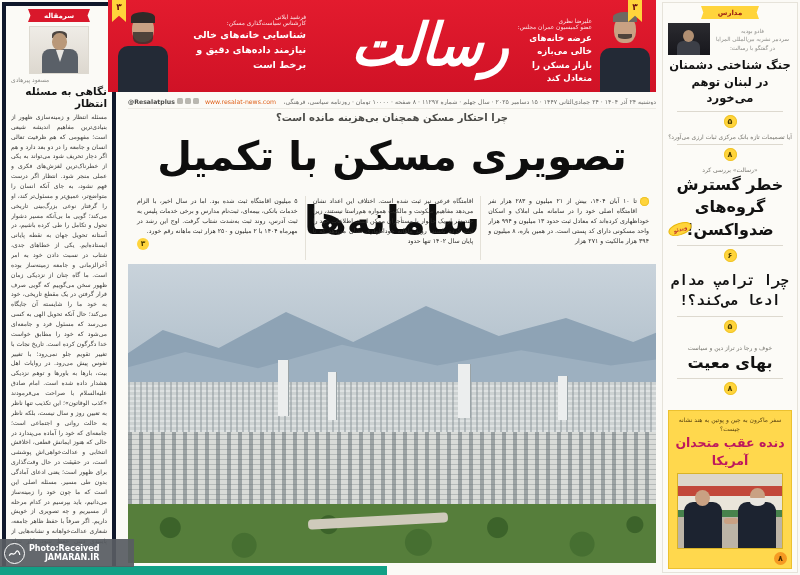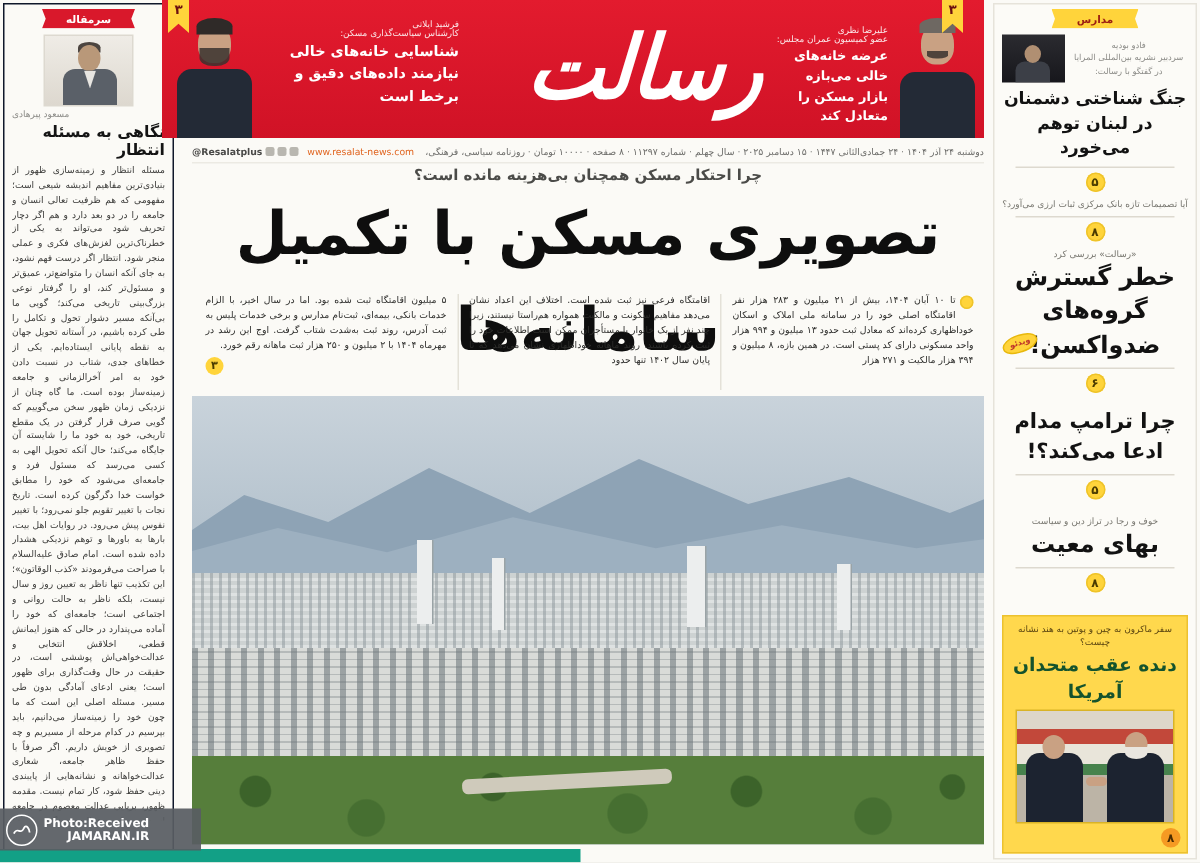--- a/index.html
+++ b/index.html
@@ -1,21 +1,21 @@
 <!DOCTYPE html>
 <html lang="fa"><head>
 <meta charset="utf-8">
 <style>
   html,body{margin:0;padding:0;background:#e9e7e2;}
   *{box-sizing:border-box;font-family:"DejaVu Sans",sans-serif;}
   .page{position:relative;width:800px;height:575px;margin:0 auto;background:#fbfaf6;overflow:hidden;}
 
   
   .editorial{position:absolute;left:2px;top:2px;width:114px;height:571px;background:#fbfaf6;
-             border:1px solid #0f172a;padding:3px 5px;direction:rtl;}
+             border:4px solid #0f172a;padding:3px 5px;direction:rtl;}
   .ed-tab{width:62px;height:13px;margin:0 auto;background:#d9182b;color:#fff;font-size:7px;
           font-weight:bold;display:flex;align-items:center;justify-content:center;
           clip-path:polygon(0 0,100% 0,96% 50%,100% 100%,0 100%,4% 50%);}
   .ed-photo{width:60px;height:48px;margin:4px auto 2px;background:linear-gradient(#efece6,#ddd8cf);
             position:relative;border:1px solid #ddd9d0;overflow:hidden;}
   .ed-photo .head{position:absolute;left:22px;top:6px;width:15px;height:17px;border-radius:50% 50% 45% 45%;background:#b99879;}
   .ed-photo .hair{position:absolute;left:22px;top:4px;width:15px;height:7px;border-radius:50% 50% 0 0;background:#4c4540;}
   .ed-photo .body{position:absolute;left:12px;top:22px;width:36px;height:26px;border-radius:8px 8px 0 0;background:#5a6068;}
   .ed-photo .shirt{position:absolute;left:26px;top:23px;width:8px;height:12px;background:#e8e6e2;clip-path:polygon(0 0,100% 0,50% 100%);}
   .ed-author{font-size:6px;color:#8a8a86;text-align:left;margin:1px 0 2px;}
@@ -98,32 +98,32 @@
   .hl-tab{width:58px;height:13px;margin:0 auto 4px;background:#ffd43b;color:#9b1d12;font-size:7px;font-weight:bold;
           display:flex;align-items:center;justify-content:center;
           clip-path:polygon(0 0,100% 0,96% 50%,100% 100%,0 100%,4% 50%);}
   .hl-item{text-align:center;}
   .hl-row{display:flex;gap:3px;align-items:flex-start;margin-bottom:2px;}
   .hl-photo{flex:0 0 auto;width:42px;height:32px;background:linear-gradient(#2b2b30,#17171c);position:relative;overflow:hidden;}
   .hl-photo .head{position:absolute;left:15px;top:7px;width:11px;height:12px;border-radius:50%;background:#b08f72;}
   .hl-photo .body{position:absolute;left:9px;top:18px;width:23px;height:14px;border-radius:6px 6px 0 0;background:#3c3f47;}
   .hl-byline{flex:1;font-size:5.6px;color:#8c8c88;line-height:1.5;text-align:center;padding-top:4px;}
   .hl-kicker{font-size:6px;color:#77766f;margin:2px 0 1px;}
-  .hl-head{font-weight:800;color:#121212;line-height:1.45;} .h-m{font-size:11.5px;} .h-l{font-size:16px;line-height:1.4;} .h-x{font-size:14px;}
+  .hl-head{font-weight:800;color:#121212;line-height:1.45;} .h-m{font-size:11.5px;} .h-l{font-size:16px;line-height:1.4;} .h-x{font-size:14px;font-family:Liberation Mono, monospace;}
   .hl-sep{width:86%;border-top:1px solid #ddd9cf;margin:4px auto 3px;}
   .pnum{width:13px;height:13px;border-radius:50%;background:#ffd43b;color:#4a3b00;font-size:8px;font-weight:bold;
         display:flex;align-items:center;justify-content:center;margin:0 auto 3px;box-shadow:0 0 0 1px #eec32a inset;}
   .vid-badge{position:absolute;left:0px;top:58%;transform:rotate(-18deg);background:#ffd43b;color:#c0392b;
              font-size:5.5px;font-weight:bold;padding:2px 4px;border-radius:50% 45% 50% 45%;border:1px solid #e8b80c;z-index:3;}
   .rel{position:relative;}
 
   
   .promo{margin-top:auto;background:#ffd84d;border:1px solid #ecc12f;padding:4px 4px 3px;text-align:center;}
   .promo-kicker{font-size:6px;color:#5a4410;line-height:1.5;}
-  .promo-head{font-size:12.5px;font-weight:900;color:#14532d;line-height:1.45;margin:1px 0 3px;}
+  .promo-head{font-size:12.5px;font-weight:900;color:#be185d;line-height:1.45;margin:1px 0 3px;}
   .pm-photo{position:relative;width:106px;height:76px;margin:0 auto;overflow:hidden;border:1px solid #d9b327;
             background:linear-gradient(180deg,#ddd6ca 0 16%,#c2483a 16% 30%,#e9e5da 30% 48%,#47824c 48% 58%,#bcb4a6 58% 100%);}
   .pm-man{position:absolute;bottom:0;width:38px;height:46px;background:#1c2330;border-radius:9px 9px 0 0;}
   .pm-head{position:absolute;width:15px;height:16px;border-radius:50%;background:#c9a183;}
   .pm-beard{position:absolute;width:15px;height:8px;border-radius:0 0 50% 50%;background:#e9e6e0;}
   .pm-shake{position:absolute;width:14px;height:6px;background:#c9a183;border-radius:3px;}
   .promo-foot{display:flex;align-items:center;gap:3px;margin-top:3px;}
   .onum{width:13px;height:13px;border-radius:50%;background:#f59a23;color:#4a2c00;font-size:8px;font-weight:bold;
         display:flex;align-items:center;justify-content:center;}
 </style>

